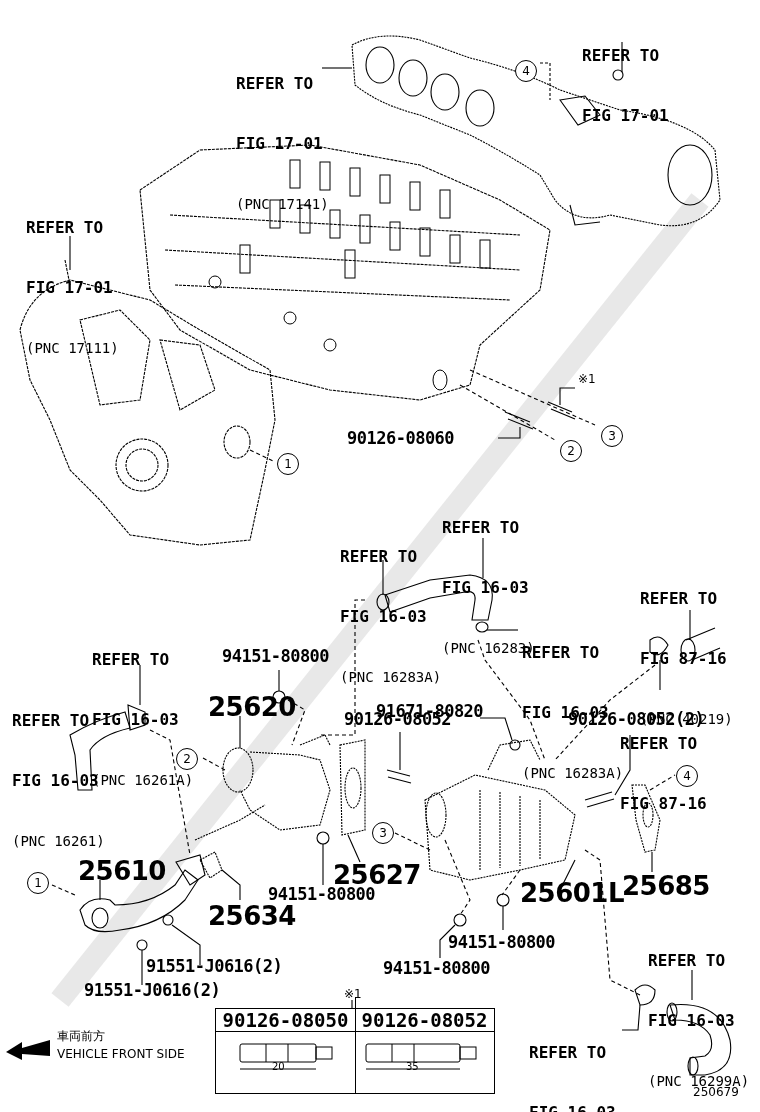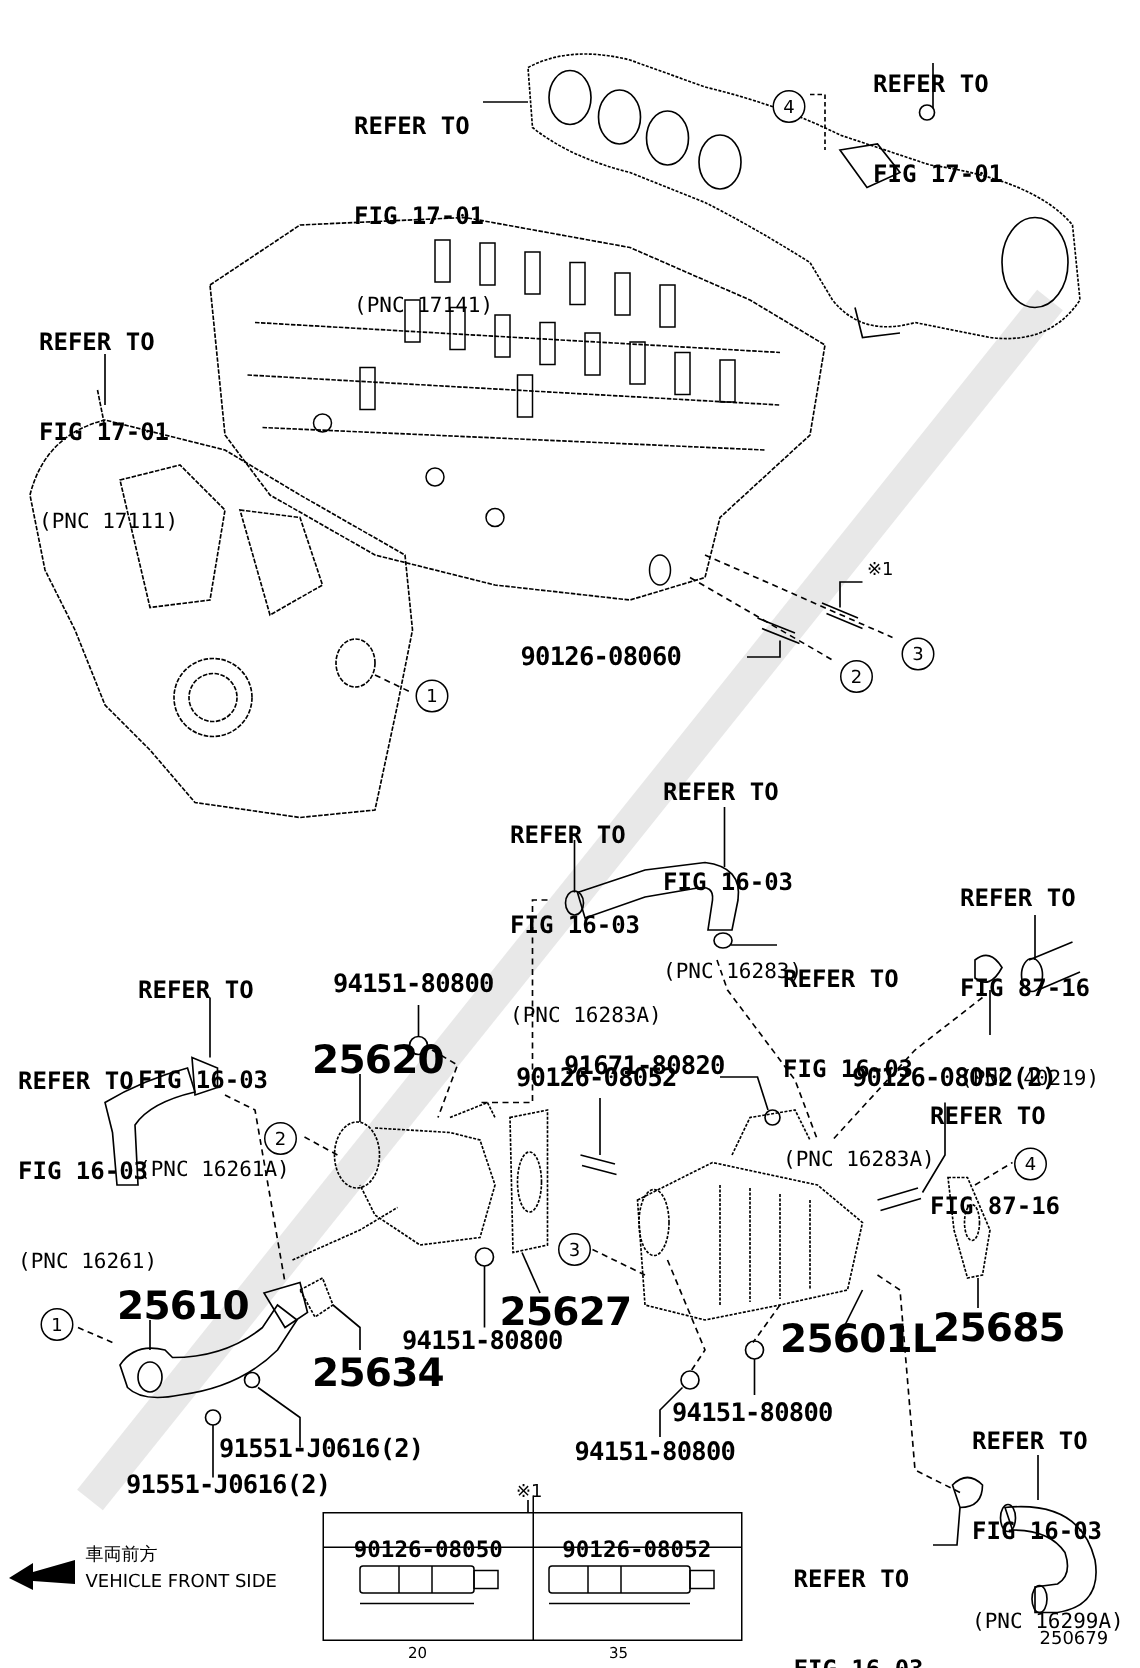--- a/index.html
+++ b/index.html
@@ -11,23 +11,23 @@
   .ref .pnc { font-weight: normal; font-size: 14px; }
   .pn { font-family: "DejaVu Sans Mono", "Liberation Mono", monospace; font-weight: bold; font-size: 17px; letter-spacing: -0.5px; }
   .big { font-family: "DejaVu Sans", sans-serif; font-weight: bold; font-size: 26px; letter-spacing: -0.5px; }
   .callout { position: absolute; width: 20px; height: 20px; border: 1.3px solid #000; border-radius: 50%;
              font-family: "DejaVu Sans", sans-serif; font-size: 12px; text-align: center; line-height: 20px; background: #fff; }
   .note { font-family: "DejaVu Sans", sans-serif; font-size: 12px; }
   .jp { font-family: "DejaVu Sans", sans-serif; font-size: 12px; }
   .fig-id { font-family: "DejaVu Sans", sans-serif; font-size: 12px; text-align: right; }
   .table { position: absolute; left: 215px; top: 1008px; width: 278px; height: 84px; border: 1.5px solid #000; }
   .table .hdr { position: absolute; top: 0; height: 22px; border-bottom: 1.5px solid #000; width: 100%; }
-  .table .col { position: absolute; top: 13px; width: 139px; text-align: center; font-family: "DejaVu Sans Mono", monospace; font-weight: bold; font-size: 15px; line-height: 22px; }
+  .table .col { position: absolute; top: 0; width: 139px; text-align: center; font-family: "DejaVu Sans Mono", monospace; font-weight: bold; font-size: 19px; line-height: 22px; }
   .table .divider { position: absolute; left: 139px; top: -12px; width: 0; height: 97px; border-left: 1px solid #000; }
-  .table .dim { position: absolute; font-family: "DejaVu Sans", sans-serif; font-size: 10px; top: 52px; margin-top: 36px; }
+  .table .dim { position: absolute; font-family: "DejaVu Sans", sans-serif; font-size: 10px; top: 52px; }
 </style>
 </head>
 <body>
 
 <svg id="art" width="760" height="1112" viewBox="0 0 760 1112">
   <g fill="none" stroke="#000" stroke-width="1.1">
 
     <g stroke="#e6e6e6" stroke-width="22" opacity="0.9">
       <path d="M60 1000 L 700 200"></path>
     </g>

